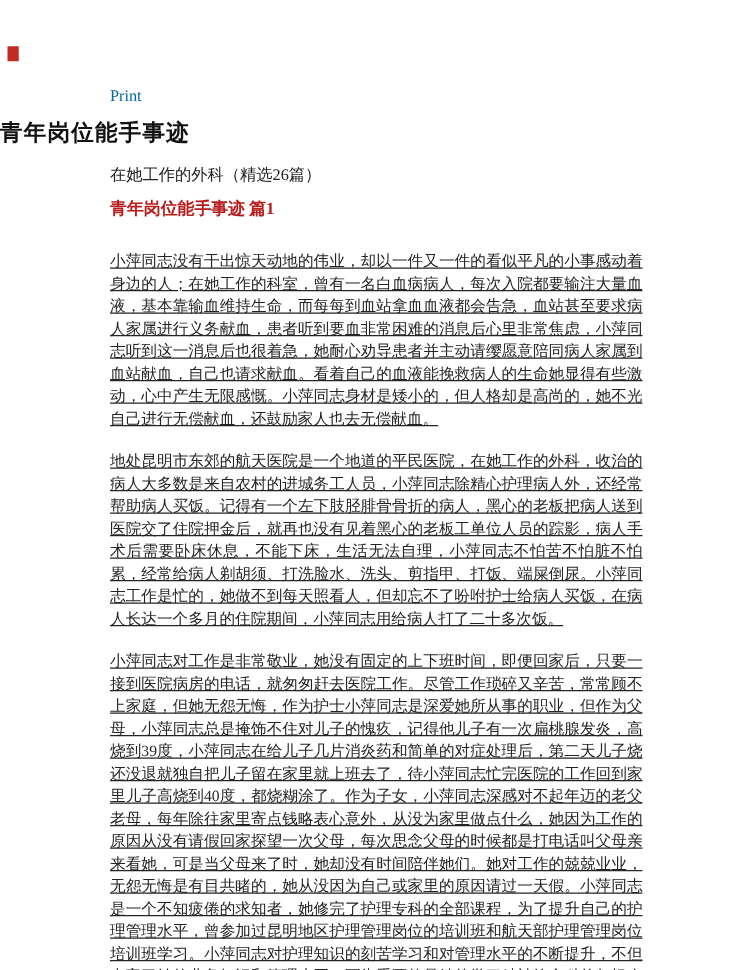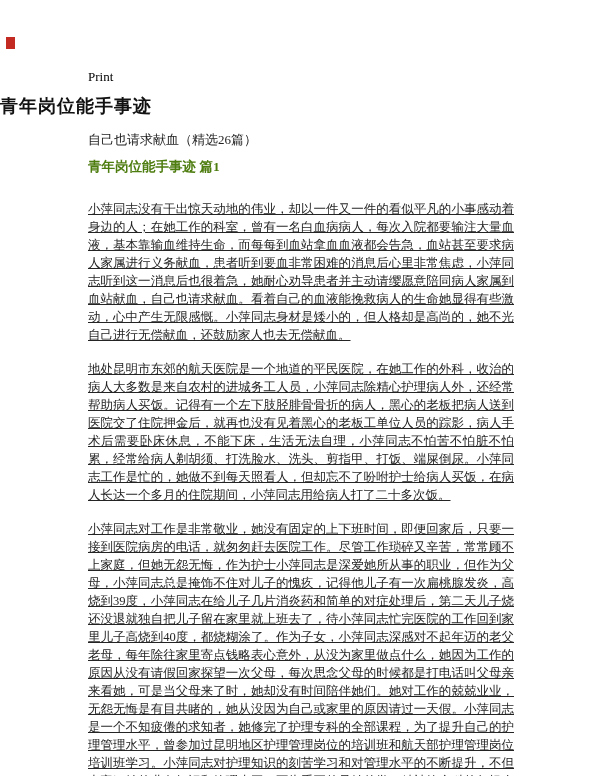--- a/index.html
+++ b/index.html
@@ -26,21 +26,21 @@
     top: 37px;
     width: 9px;
     height: 12px;
     background: var(--marker-red, #c22a22);
   }
   .print-link {
     position: absolute;
     left: 88px;
     top: 69px;
     font-size: 13px;
-    color: #000000;
+    color: #0369a1;
     text-decoration: none;
     cursor: pointer;
   }
   .page-title {
     position: absolute;
     left: 0;
     top: 94px;
     width: 600px;
     text-align: left;
     font-size: 18px;
@@ -54,21 +54,21 @@
     top: 131px;
     font-size: 13px;
     color: #222222;
   }
   .section-heading {
     position: absolute;
     left: 88px;
     top: 158px;
     font-size: 13.5px;
     font-weight: bold;
-    color: #4d7c0f;
+    color: #b91c1c;
     font-family: Liberation Serif, serif;
   }
   .article-body {
     position: absolute;
     left: 88px;
     top: 184px;
     width: 426px;
     font-size: 12.5px;
     line-height: 18px;
     text-align: justify;
@@ -84,21 +84,21 @@
 <body>
 
 <div class="page">
 
   <span class="red-marker"></span>
 
   <a class="print-link">Print</a>
 
   <div class="page-title">青年岗位能手事迹</div>
 
-  <div class="page-subtitle">自己也请求献血（精选26篇）</div>
+  <div class="page-subtitle">在她工作的外科（精选26篇）</div>
 
   <div class="section-heading">青年岗位能手事迹 篇1</div>
 
   <div class="article-body">
     <p>小萍同志没有干出惊天动地的伟业，却以一件又一件的看似平凡的小事感动着身边的人；在她工作的科室，曾有一名白血病病人，每次入院都要输注大量血液，基本靠输血维持生命，而每每到血站拿血血液都会告急，血站甚至要求病人家属进行义务献血，患者听到要血非常困难的消息后心里非常焦虑，小萍同志听到这一消息后也很着急，她耐心劝导患者并主动请缨愿意陪同病人家属到血站献血，自己也请求献血。看着自己的血液能挽救病人的生命她显得有些激动，心中产生无限感慨。小萍同志身材是矮小的，但人格却是高尚的，她不光自己进行无偿献血，还鼓励家人也去无偿献血。</p>
     <p>地处昆明市东郊的航天医院是一个地道的平民医院，在她工作的外科，收治的病人大多数是来自农村的进城务工人员，小萍同志除精心护理病人外，还经常帮助病人买饭。记得有一个左下肢胫腓骨骨折的病人，黑心的老板把病人送到医院交了住院押金后，就再也没有见着黑心的老板工单位人员的踪影，病人手术后需要卧床休息，不能下床，生活无法自理，小萍同志不怕苦不怕脏不怕累，经常给病人剃胡须、打洗脸水、洗头、剪指甲、打饭、端屎倒尿。小萍同志工作是忙的，她做不到每天照看人，但却忘不了吩咐护士给病人买饭，在病人长达一个多月的住院期间，小萍同志用给病人打了二十多次饭。</p>
     <p>小萍同志对工作是非常敬业，她没有固定的上下班时间，即便回家后，只要一接到医院病房的电话，就匆匆赶去医院工作。尽管工作琐碎又辛苦，常常顾不上家庭，但她无怨无悔，作为护士小萍同志是深爱她所从事的职业，但作为父母，小萍同志总是掩饰不住对儿子的愧疚，记得他儿子有一次扁桃腺发炎，高烧到39度，小萍同志在给儿子几片消炎药和简单的对症处理后，第二天儿子烧还没退就独自把儿子留在家里就上班去了，待小萍同志忙完医院的工作回到家里儿子高烧到40度，都烧糊涂了。作为子女，小萍同志深感对不起年迈的老父老母，每年除往家里寄点钱略表心意外，从没为家里做点什么，她因为工作的原因从没有请假回家探望一次父母，每次思念父母的时候都是打电话叫父母亲来看她，可是当父母来了时，她却没有时间陪伴她们。她对工作的兢兢业业，无怨无悔是有目共睹的，她从没因为自己或家里的原因请过一天假。小萍同志是一个不知疲倦的求知者，她修完了护理专科的全部课程，为了提升自己的护理管理水平，曾参加过昆明地区护理管理岗位的培训班和航天部护理管理岗位培训班学习。小萍同志对护理知识的刻苦学习和对管理水平的不断提升，不但丰富了她的业务知识和管理水平，更为重要的是她的学习精神给全科的年轻人起到了一个垂范作用，在她的示范作用下，全科6个中专学业的护士</p>
   </div>
 
 </div>

